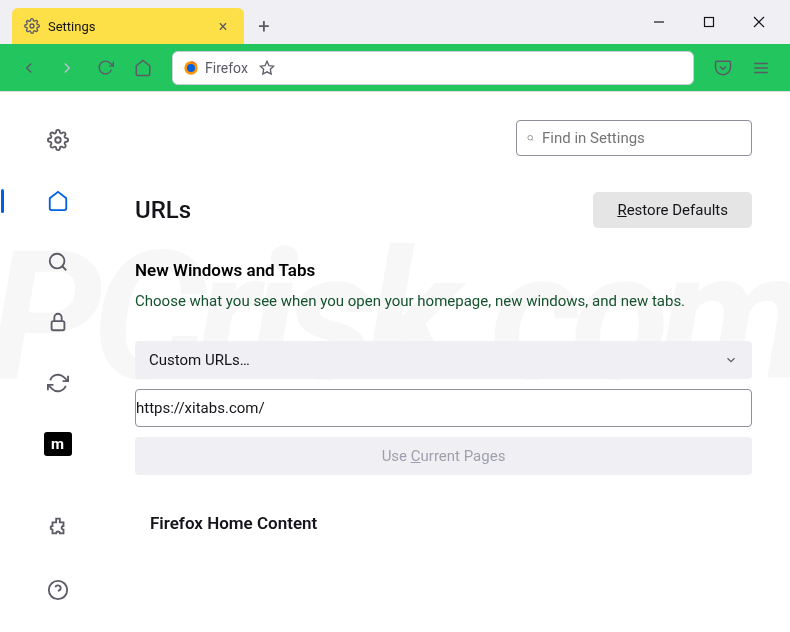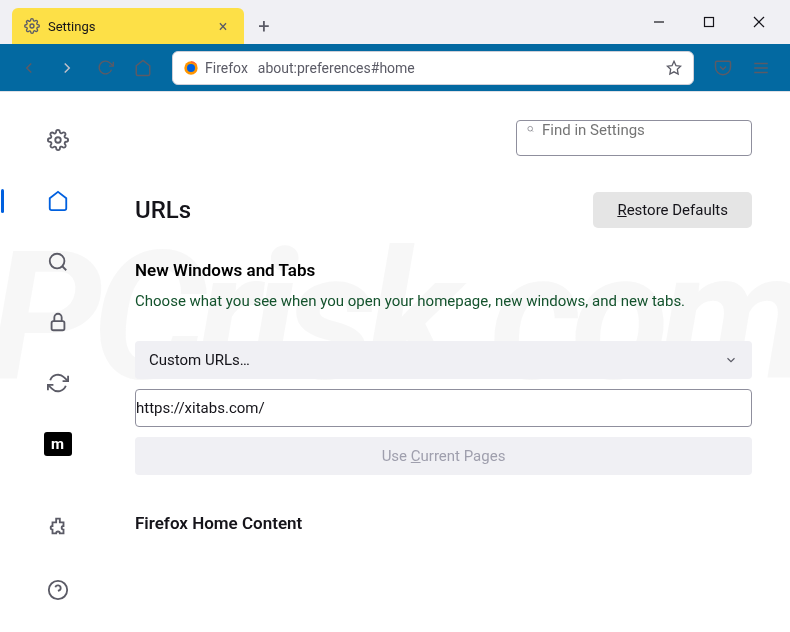--- a/index.html
+++ b/index.html
@@ -12,21 +12,21 @@
     .tab-bar { height: 44px; background: #f0f0f4; display: flex; align-items: flex-end; padding: 0 8px; position: relative; z-index: 1; }
     .tab { background: #fde047; border-radius: 6px 6px 0 0; height: 36px; width: 232px; display: flex; align-items: center; padding: 0 12px; margin-left: 4px; gap: 8px; }
     .tab-icon { width: 16px; height: 16px; display: flex; align-items: center; justify-content: center; }
     .tab-title { flex: 1; font-size: 13px; color: #15141a; }
     .tab-close { width: 18px; height: 18px; display: flex; align-items: center; justify-content: center; cursor: pointer; color: #5b5b66; font-size: 16px; }
     .new-tab { width: 32px; height: 32px; display: flex; align-items: center; justify-content: center; margin-left: 4px; margin-bottom: 2px; cursor: pointer; border-radius: 4px; color: #5b5b66; font-size: 20px; }
     .window-controls { position: absolute; right: 8px; top: 0; height: 44px; display: flex; align-items: center; gap: 4px; }
     .win-ctrl { width: 46px; height: 32px; display: flex; align-items: center; justify-content: center; cursor: pointer; color: #15141a; }
     
     
-    .toolbar { height: 48px; background: #0369a1; display: flex; align-items: center; padding: 0 12px; gap: 4px; border-bottom: 1px solid #e0e0e6; position: relative; z-index: 1; }
+    .toolbar { height: 48px; background: #22c55e; display: flex; align-items: center; padding: 0 12px; gap: 4px; border-bottom: 1px solid #e0e0e6; position: relative; z-index: 1; }
     .tb-btn { width: 34px; height: 34px; display: flex; align-items: center; justify-content: center; cursor: pointer; border-radius: 4px; color: #5b5b66; }
     .tb-btn.disabled { color: #bfbfc9; }
     .url-bar { flex: 1; height: 34px; background: #fff; border: 1px solid #cfcfd8; border-radius: 6px; display: flex; align-items: center; padding: 0 10px; gap: 10px; margin: 0 8px; }
     .url-prefix { display: flex; align-items: center; gap: 6px; color: #5b5b66; font-size: 14px; }
     .ff-logo { width: 16px; height: 16px; }
     .url-text { color: #5b5b66; font-size: 14px; flex: 1; }
     .url-star { color: #5b5b66; width: 18px; height: 18px; display: flex; align-items: center; justify-content: center; }
     
     
     .content { display: flex; height: calc(632px - 92px); position: relative; z-index: 1; }
@@ -36,21 +36,21 @@
     .sb-item { width: 44px; height: 44px; display: flex; align-items: center; justify-content: center; cursor: pointer; border-radius: 6px; color: #5b5b66; position: relative; }
     .sb-item.active { color: #0060df; }
     .sb-item.active::before { content: ''; position: absolute; left: -35px; top: 8px; bottom: 8px; width: 3px; background: #0060df; border-radius: 2px; }
     .sb-badge { width: 28px; height: 24px; background: #000; color: #fff; font-weight: bold; font-size: 15px; display: flex; align-items: center; justify-content: center; border-radius: 3px; }
     .sb-spacer { flex: 1; }
     .sb-bottom { padding-bottom: 20px; width: 100%; display: flex; flex-direction: column; align-items: center; gap: 20px; }
     
     
     .main { flex: 1; padding: 28px 38px 0 20px; overflow: hidden; }
     .search-wrap { display: flex; justify-content: flex-end; margin-bottom: 36px; }
-    .search-box { width: 236px; height: 36px; border: 1px solid #8f8f9d; border-radius: 4px; display: flex; align-items: flex-start; padding: 0 10px; gap: 8px; }
+    .search-box { width: 236px; height: 36px; border: 1px solid #8f8f9d; border-radius: 4px; display: flex; align-items: center; padding: 0 10px; gap: 8px; }
     .search-box input { border: none; outline: none; font-size: 15px; flex: 1; color: #5b5b66; background: transparent; }
     
     .header-row { display: flex; align-items: center; justify-content: space-between; margin-bottom: 32px; }
     .page-title { font-size: 24px; font-weight: 500; color: #15141a; }
     .restore-btn { padding: 9px 24px; background: #e5e5e5; border: none; border-radius: 5px; font-size: 15px; color: #15141a; cursor: pointer; }
     .restore-btn .ul { text-decoration: underline; }
     
     .section-title { font-size: 17px; font-weight: 600; color: #000000; margin-bottom: 10px; }
     .section-desc { font-size: 15px; color: #14532d; margin-bottom: 28px; line-height: 1.5; }
     
@@ -60,21 +60,21 @@
     
     .select-box { height: 38px; background: #f0f0f4; border-radius: 4px; display: flex; align-items: center; padding: 0 14px; font-size: 15px; color: #15141a; cursor: pointer; justify-content: space-between; }
     .chev { color: #5b5b66; }
     .text-input { height: 38px; border: 1px solid #8f8f9d; border-radius: 4px; padding: 0 0; font-size: 15px; color: #15141a; outline: none; width: 100%; }
     
     .btn-row { display: flex; gap: 12px; }
     .btn-sec { flex: 1; height: 38px; background: #f0f0f4; border: none; border-radius: 4px; font-size: 15px; cursor: pointer; color: #15141a; white-space: nowrap; overflow: hidden; text-overflow: ellipsis; padding: 0 24px; }
     .btn-sec.disabled { color: #9f9fad; cursor: default; }
     .btn-sec .ul { text-decoration: underline; }
     
-    .content-section { font-size: 17px; font-weight: 600; color: #15141a; margin-top: 38px; }
+    .content-section { font-size: 17px; font-weight: 600; color: #15141a; margin-top: 38px; margin-left: 15px; }
     
     svg { display: block; }
   </style>
 </head>
 <body>
 
 <div class="watermark">PCrisk.com</div>
 
 <div class="tab-bar">
   <div class="tab">
@@ -132,21 +132,20 @@
   </div>
   <div class="url-bar">
     <span class="url-prefix">
       <svg class="ff-logo" viewBox="0 0 24 24">
           <circle cx="12" cy="12" r="10" fill="#ff9500"></circle>
           <circle cx="12" cy="12" r="6" fill="#0060df"></circle>
           <path d="M12 2 C18 2 22 7 22 12 C22 9 20 4 12 4 Z" fill="#ff5e3a"></path>
         </svg>
       <span>Firefox</span>
     </span>
-    <span class="url-text">about:preferences#home</span>
     <span class="url-star">
       <svg width="16" height="16" viewBox="0 0 24 24" fill="none" stroke="currentColor" stroke-width="2">
           <polygon points="12 2 15 8.5 22 9.3 17 14 18.2 21 12 17.8 5.8 21 7 14 2 9.3 9 8.5 12 2"></polygon>
         </svg>
     </span>
   </div>
   <div class="tb-btn">
     <svg width="18" height="18" viewBox="0 0 24 24" fill="none" stroke="currentColor" stroke-width="2">
         <path d="M4 3h16a2 2 0 0 1 2 2v6a10 10 0 0 1-20 0V5a2 2 0 0 1 2-2z"></path>
         <polyline points="8 10 12 14 16 10"></polyline>

